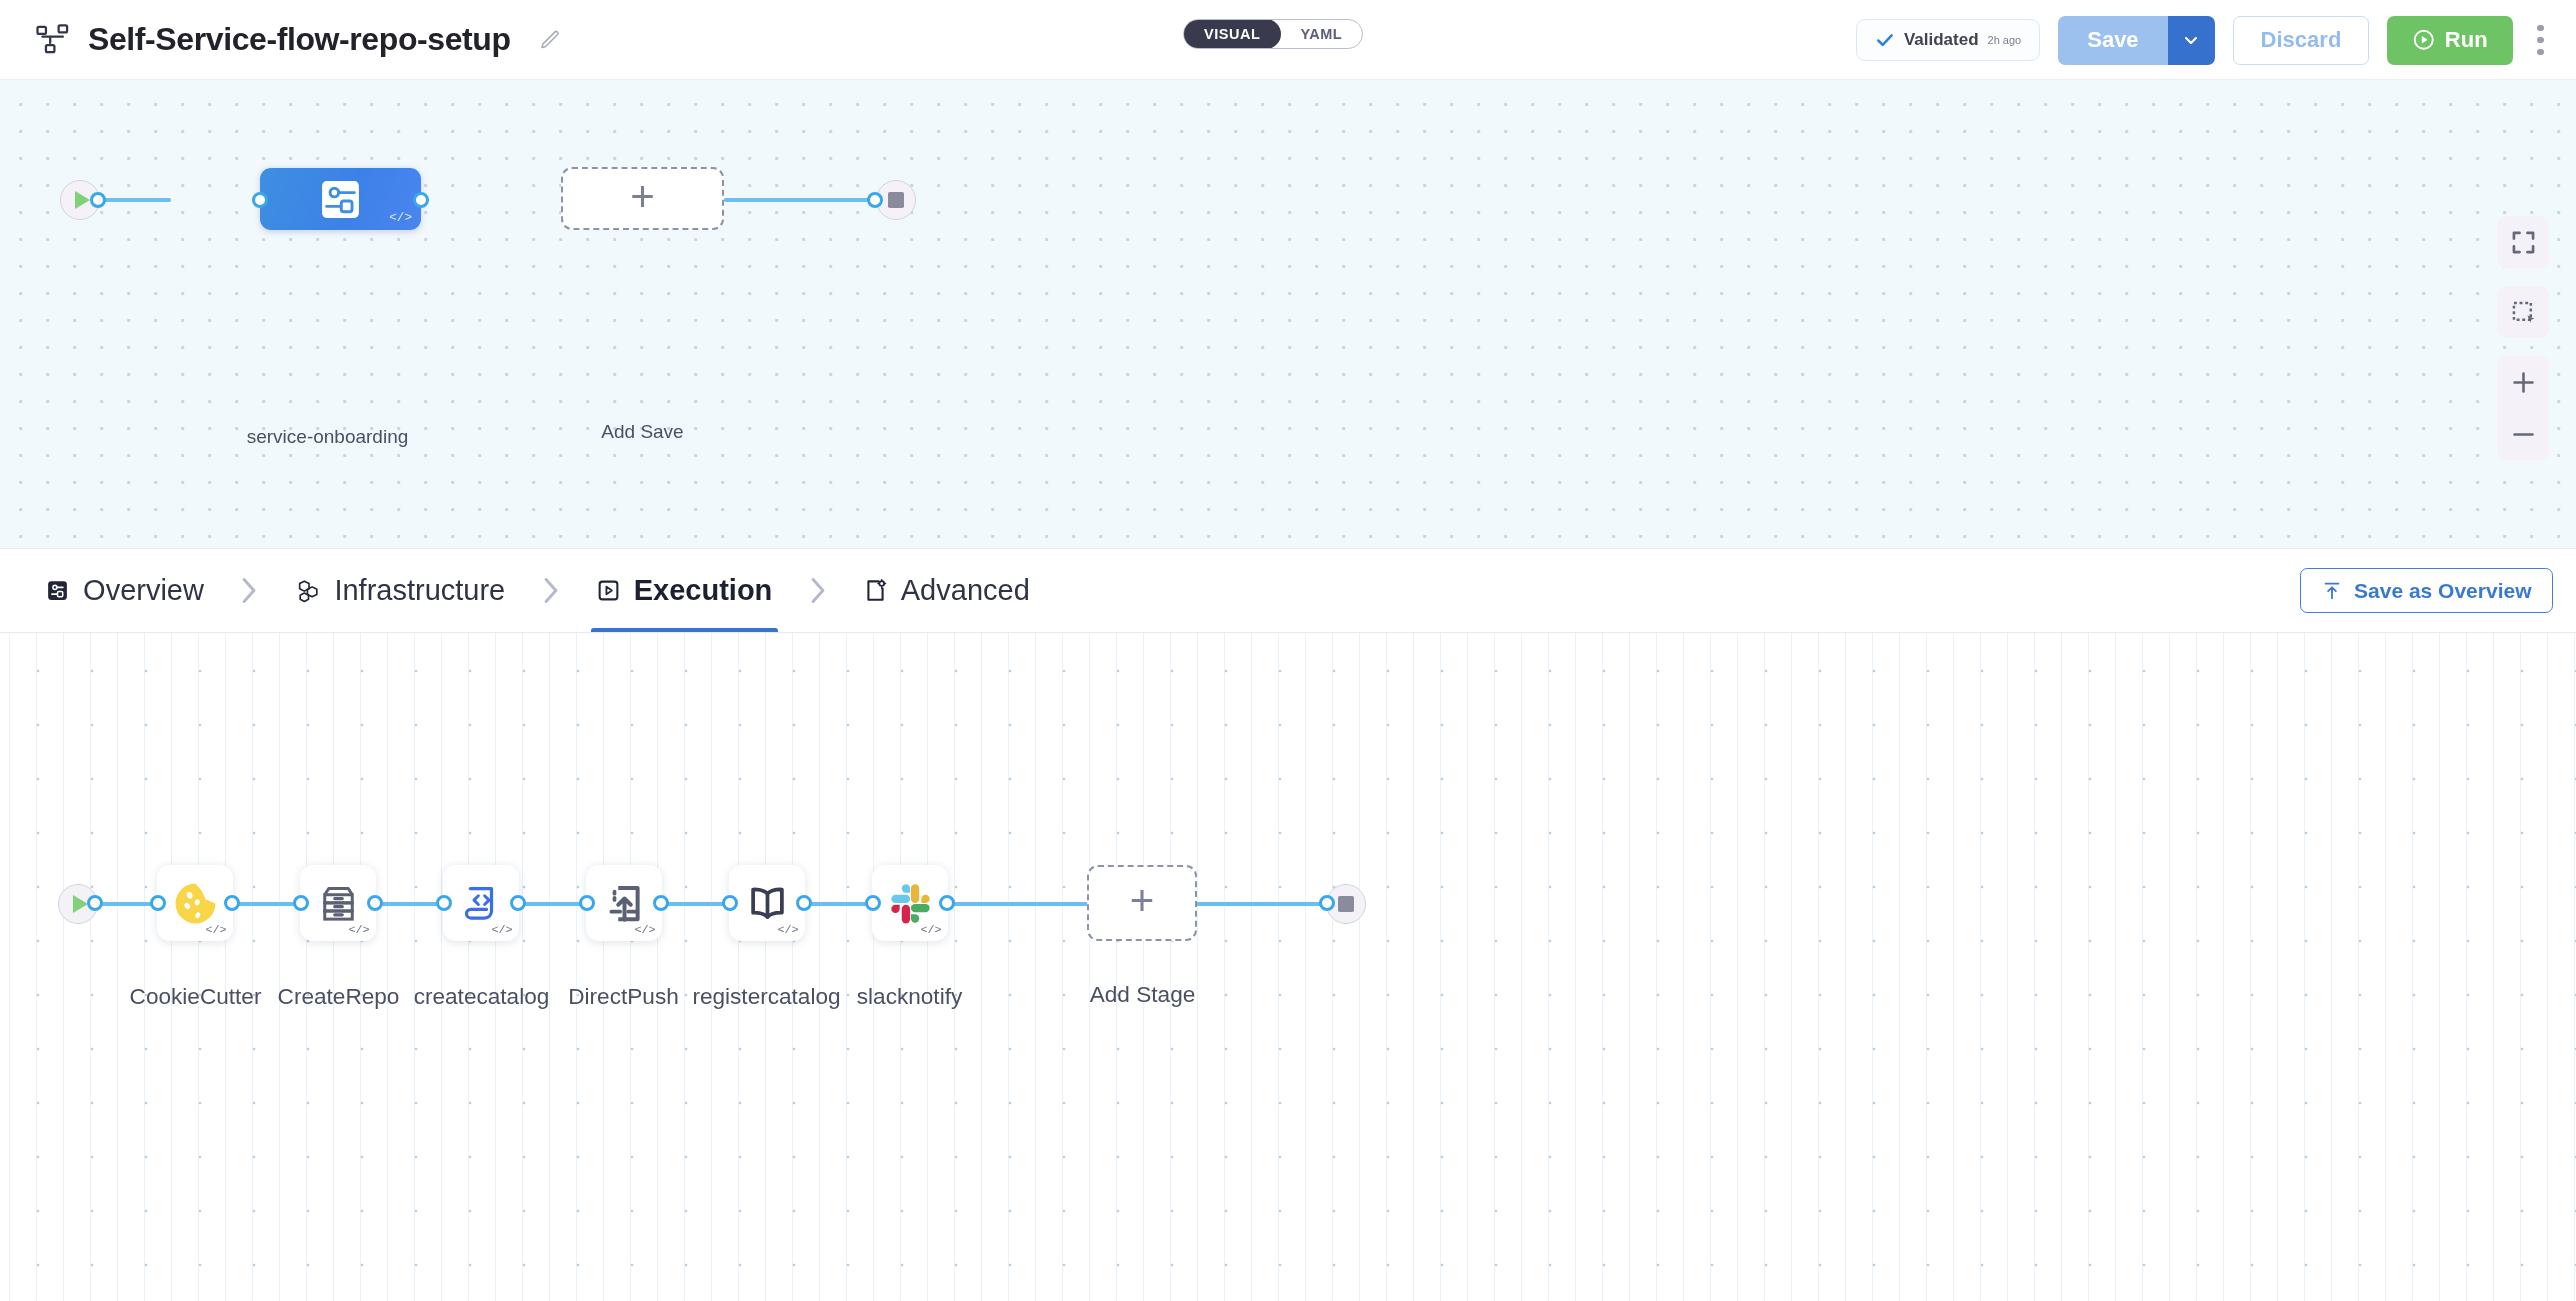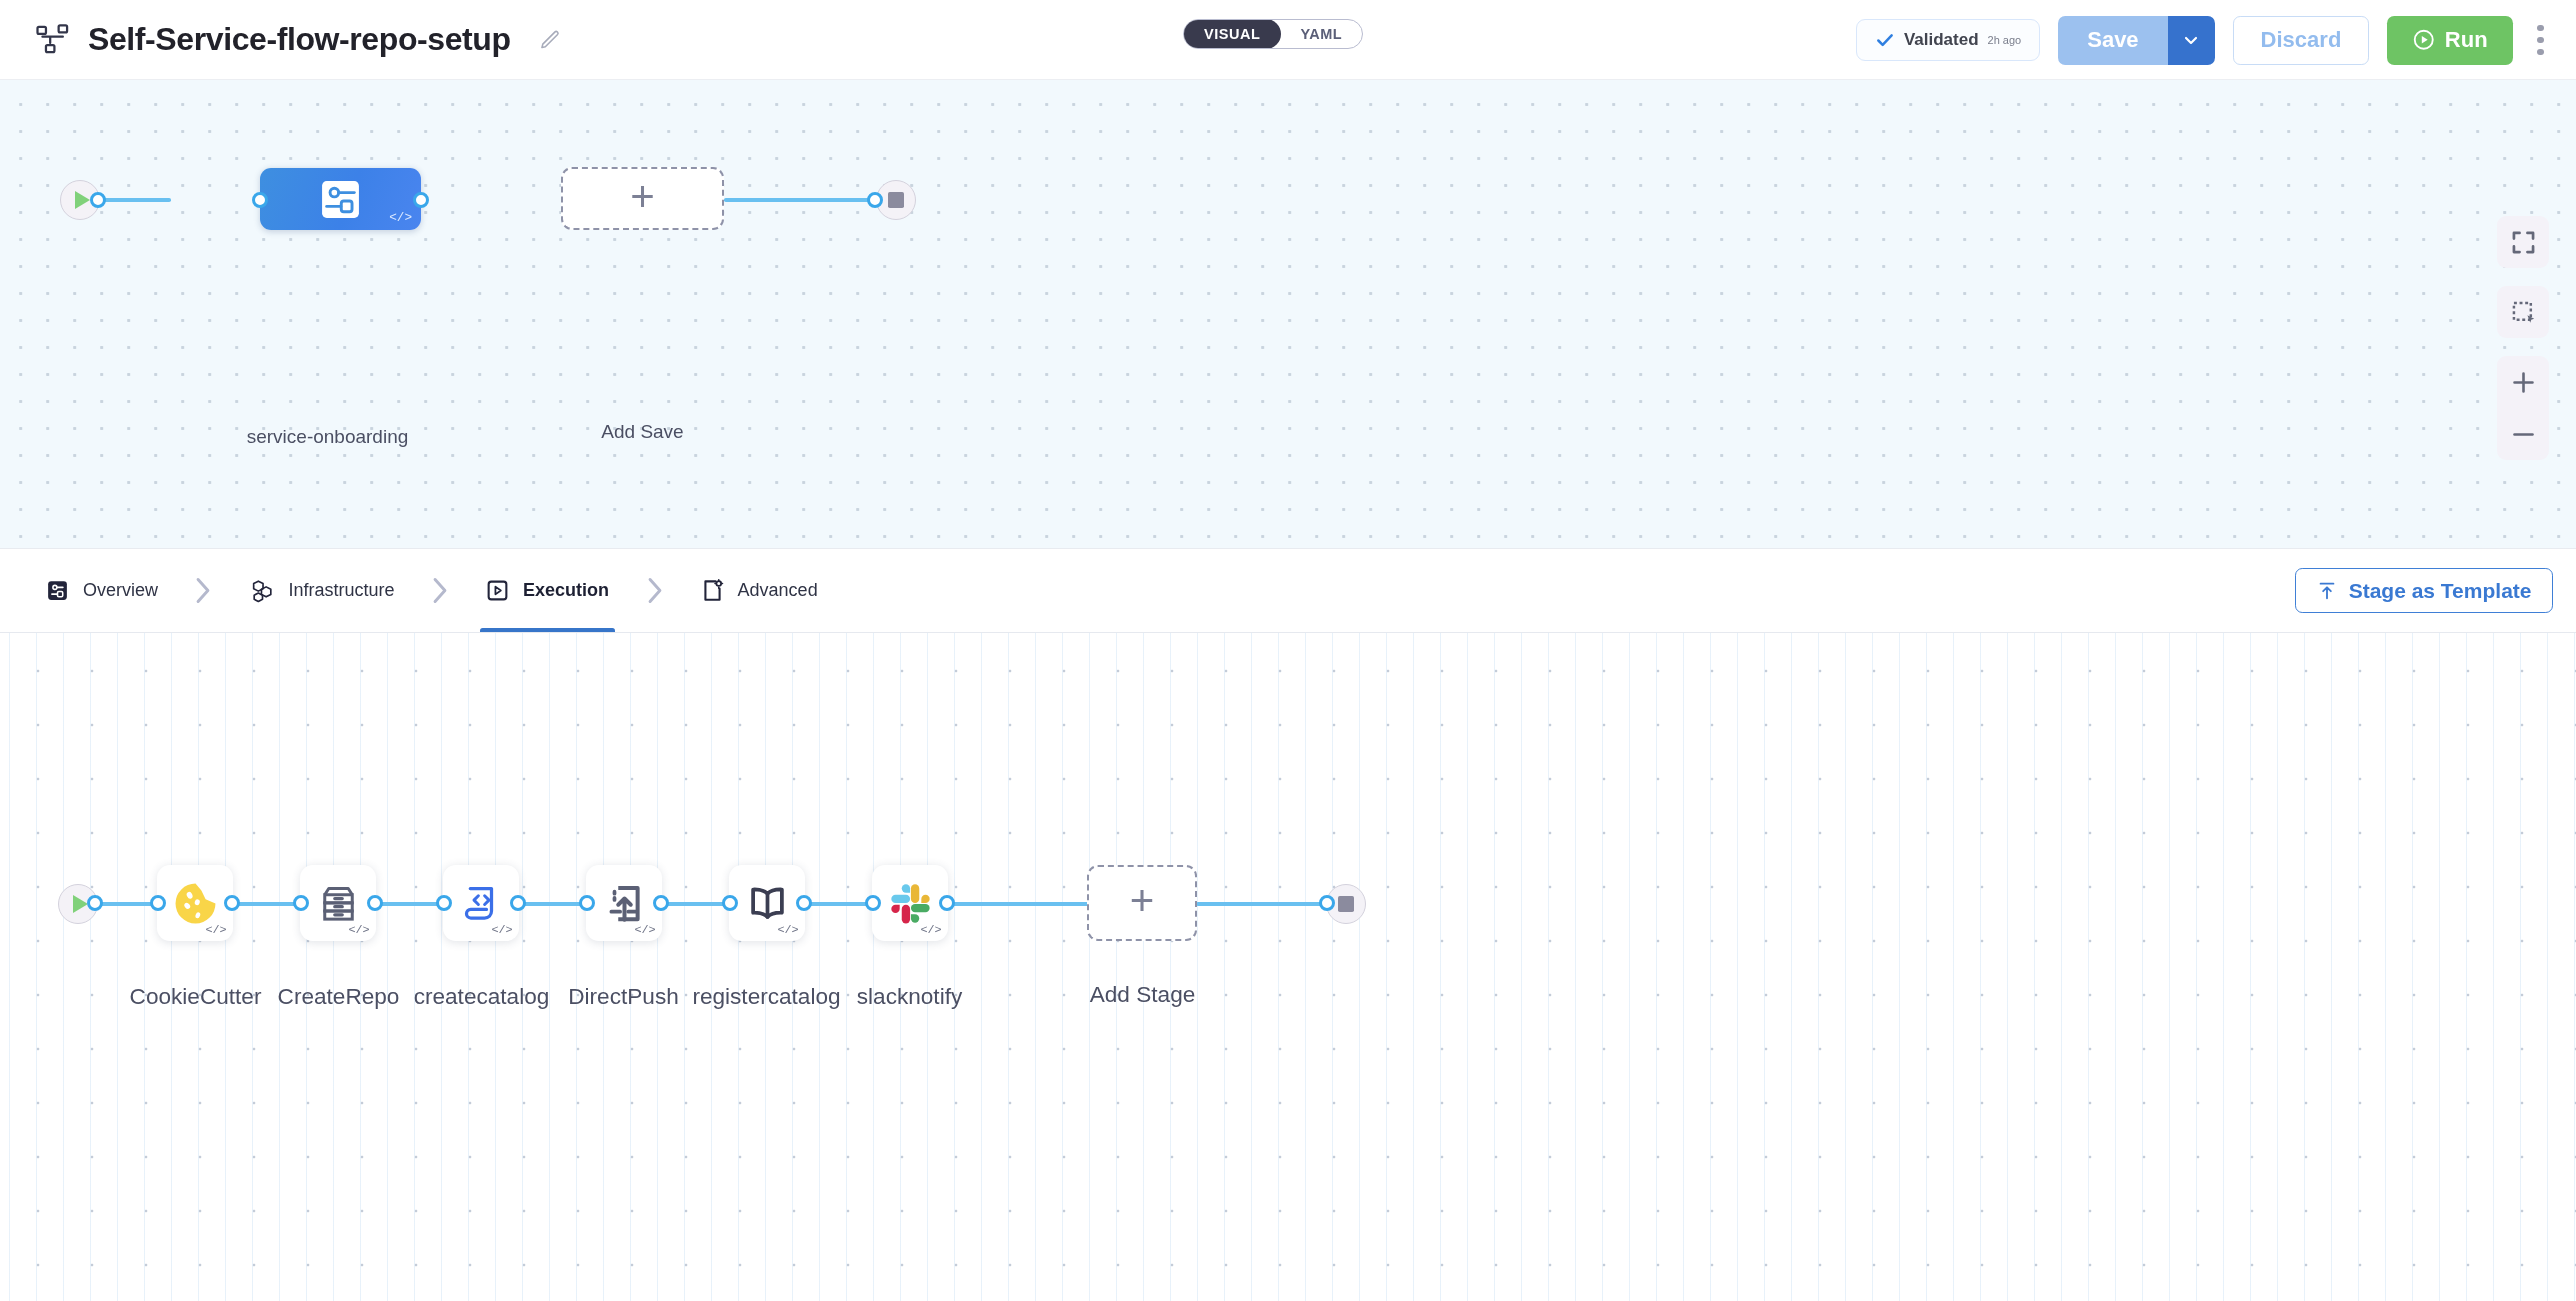--- a/index.html
+++ b/index.html
@@ -176,21 +176,21 @@
     position:absolute; top: 549px; left:0; width: 2576px; height: 84px;
     background:#ffffff; display:flex; align-items:center;
     border-bottom: 0.9px solid #e6e9ef;
     z-index: 10;
   }
   .tabs { display:flex; align-items:center; padding-left: 40px; gap: 0; height:100%; }
   .tab {
     display:flex; align-items:center; gap: 12.7px; height: 100%;
     padding: 0 5.4px; cursor:pointer; position:relative;
   }
-  .tab-label { font-size: 18px; color: #2f3345; }
+  .tab-label { font-size: 29px; color: #2f3345; }
   .tab.active .tab-label { font-weight: 700; color:#1d2033; }
   .tab.active::after {
     content:""; position:absolute; left: 0; right: 0; bottom: 0;
     height: 4.5px; background:#3775c9; border-radius: 2.7px 2.7px 0 0;
   }
   .tab-sep { padding: 0 31px; display:flex; align-items:center; }
   .chev { width: 18px; height: 27px; }
   .tpl-btn {
     position:absolute; right: 23.5px; top: 19px; height: 45px;
     border: 1.4px solid #3f7fd6; border-radius: 7.2px; background:#fff;
@@ -376,21 +376,21 @@
         <span class="tab-label">Advanced</span>
       </div>
 
     </div>
 
     <div class="tpl-btn">
       <svg width="22" height="22" viewBox="0 0 24 24" fill="none">
         <path d="M5 4h14" stroke="#3a79d2" stroke-width="2" stroke-linecap="round"></path>
         <path d="M12 20V8M12 8l-4.2 4.2M12 8l4.2 4.2" stroke="#3a79d2" stroke-width="2" stroke-linecap="round" stroke-linejoin="round"></path>
       </svg>
-      <span>Stage as Template</span>
+      <span>Save as Overview</span>
     </div>
   </div>
 
   <div class="step-canvas">
 
     <div class="edge" style="left:89px; top:269px; width:78px;"></div>
     <div class="edge" style="left:232px; top:269px; width:99px;"></div>
     <div class="edge" style="left:374px; top:269px; width:99px;"></div>
     <div class="edge" style="left:517px; top:269px; width:99px;"></div>
     <div class="edge" style="left:660px; top:269px; width:99px;"></div>

